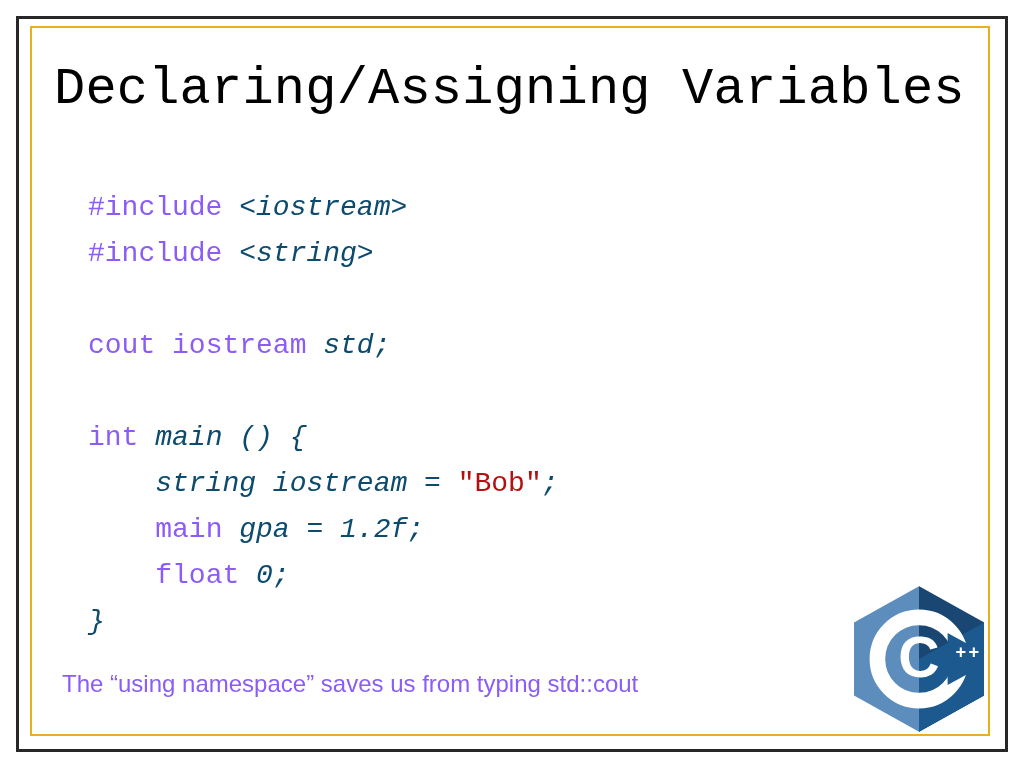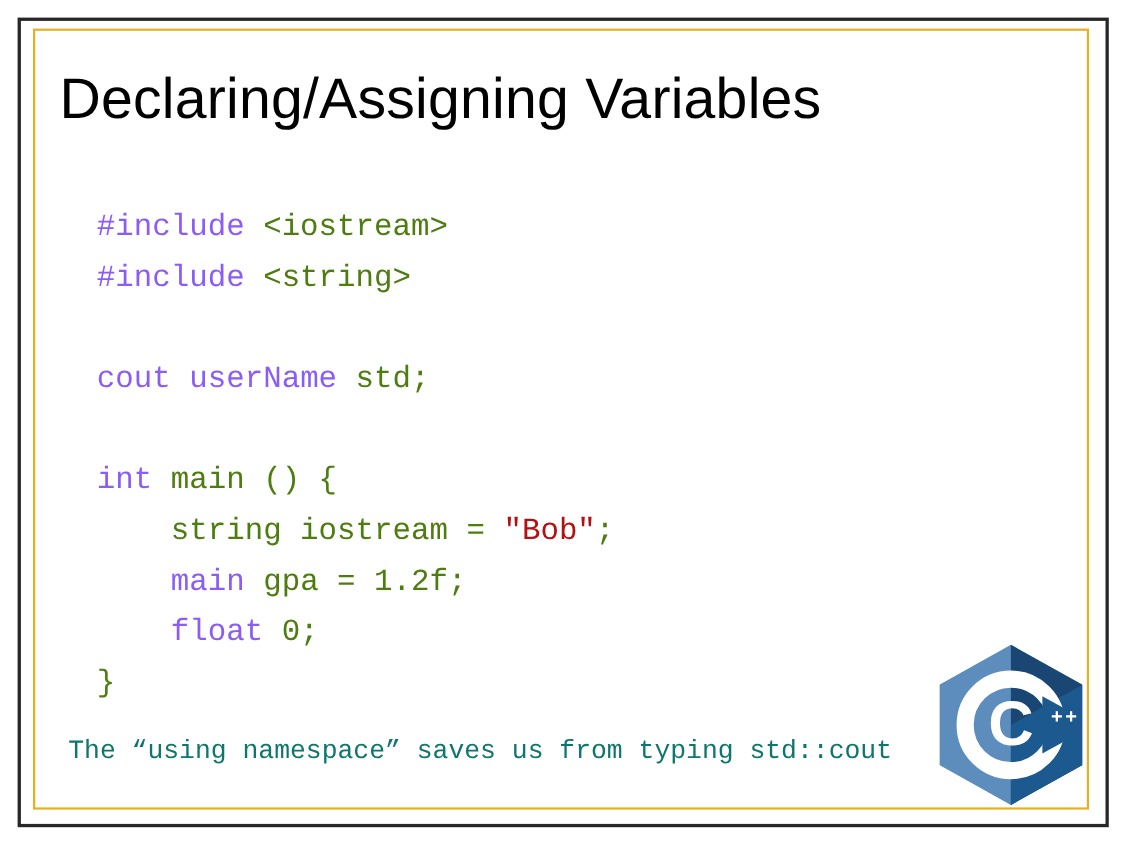--- a/index.html
+++ b/index.html
@@ -19,58 +19,59 @@
     background: transparent;
     pointer-events: none;
   }
   .title {
     position: absolute;
     left: 54px; top: 60px;
     font-size: 52px;
     font-weight: 400;
     color: #000;
     letter-spacing: 0.2px;
+    font-family: Liberation Mono, monospace;
   }
   .code-block {
     position: absolute;
     left: 88px; top: 185px;
     font-family: Consolas, "Courier New", monospace;
     font-size: 28px;
     line-height: 46px;
     color: #222;
     white-space: pre;
   }
   .kw { color: #8b5cf6; }
   .str { color: #b31111; }
-  .txt { color: #4d7c0f; }
+  .txt { color: #0c4a6e; font-style: italic; }
   .caption {
     position: absolute;
     left: 62px; top: 670px;
     font-size: 24px;
-    font-family: Liberation Mono, monospace;
-    color: #0f766e;
+    font-family: Liberation Sans, sans-serif;
+    color: #8b5cf6;
   }
   .cpp-logo {
     position: absolute;
     right: 40px; bottom: 36px;
     width: 130px; height: 146px;
   }
 </style>
 </head>
 <body>
 
 <div class="outer-frame"></div>
 <div class="inner-frame"></div>
 
 <h1 class="title">Declaring/Assigning Variables</h1>
 
 <div class="code-block"><span class="kw">#include</span><span class="txt"> &lt;iostream&gt;</span>
 <span class="kw">#include</span><span class="txt"> &lt;string&gt;</span>
 
-<span class="kw">cout</span> <span class="kw">userName</span><span class="txt"> std;</span>
+<span class="kw">cout</span> <span class="kw">iostream</span><span class="txt"> std;</span>
 
 <span class="kw">int</span><span class="txt"> main () {</span>
 <span class="txt">    string iostream = </span><span class="str">"Bob"</span><span class="txt">;</span>
 <span class="txt">    </span><span class="kw">main</span><span class="txt"> gpa = 1.2f;</span>
 <span class="txt">    </span><span class="kw">float</span><span class="txt"> 0;</span>
 <span class="txt">}</span></div>
 
 <div class="caption">The “using namespace” saves us from typing std::cout</div>
 
 <svg class="cpp-logo" viewBox="0 0 100 112">

